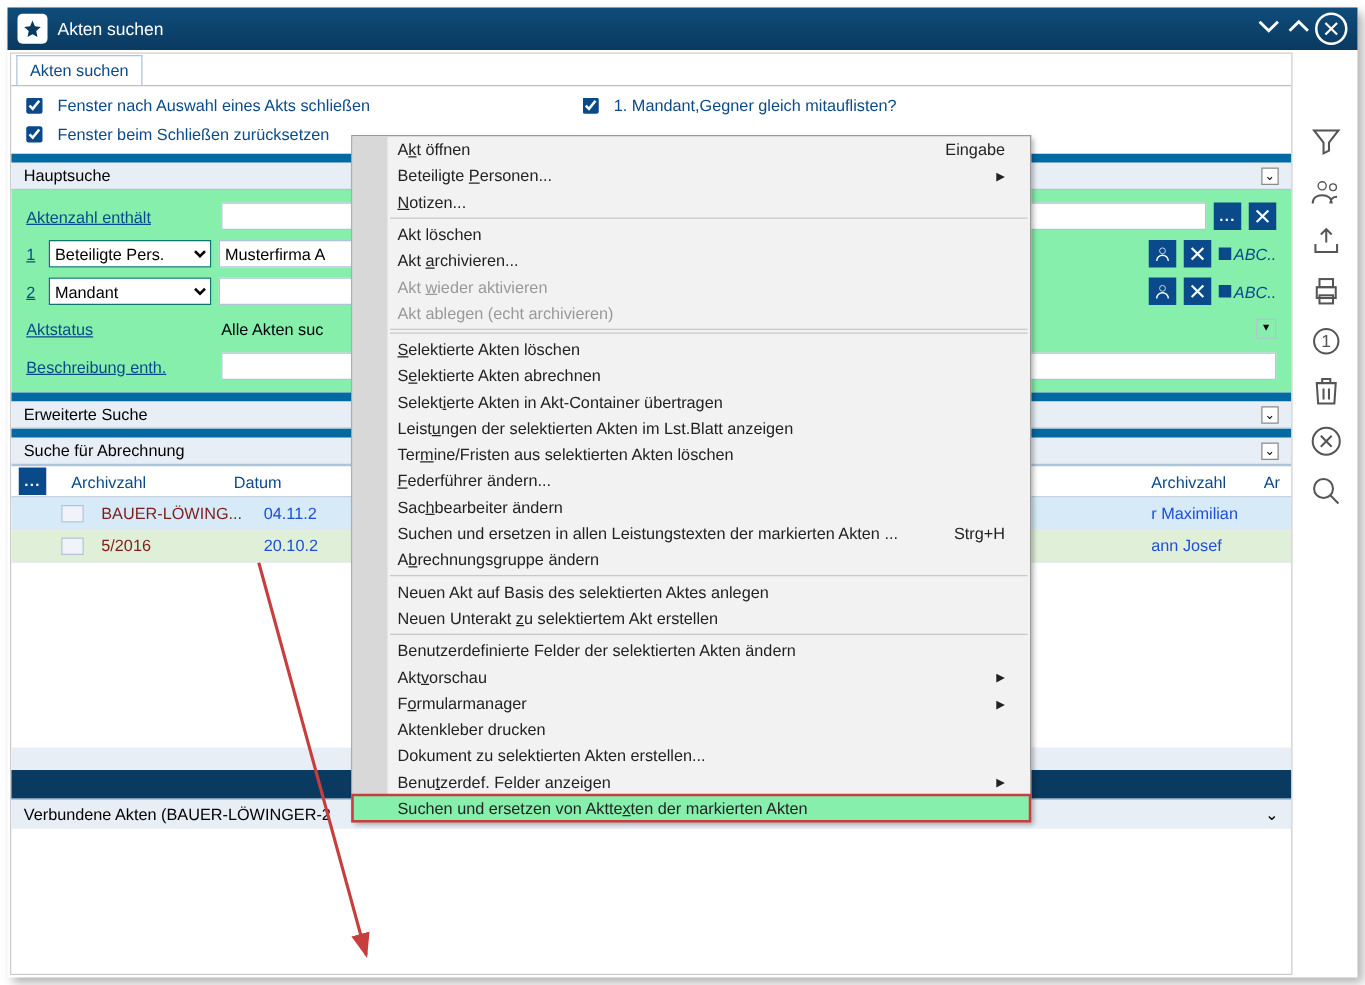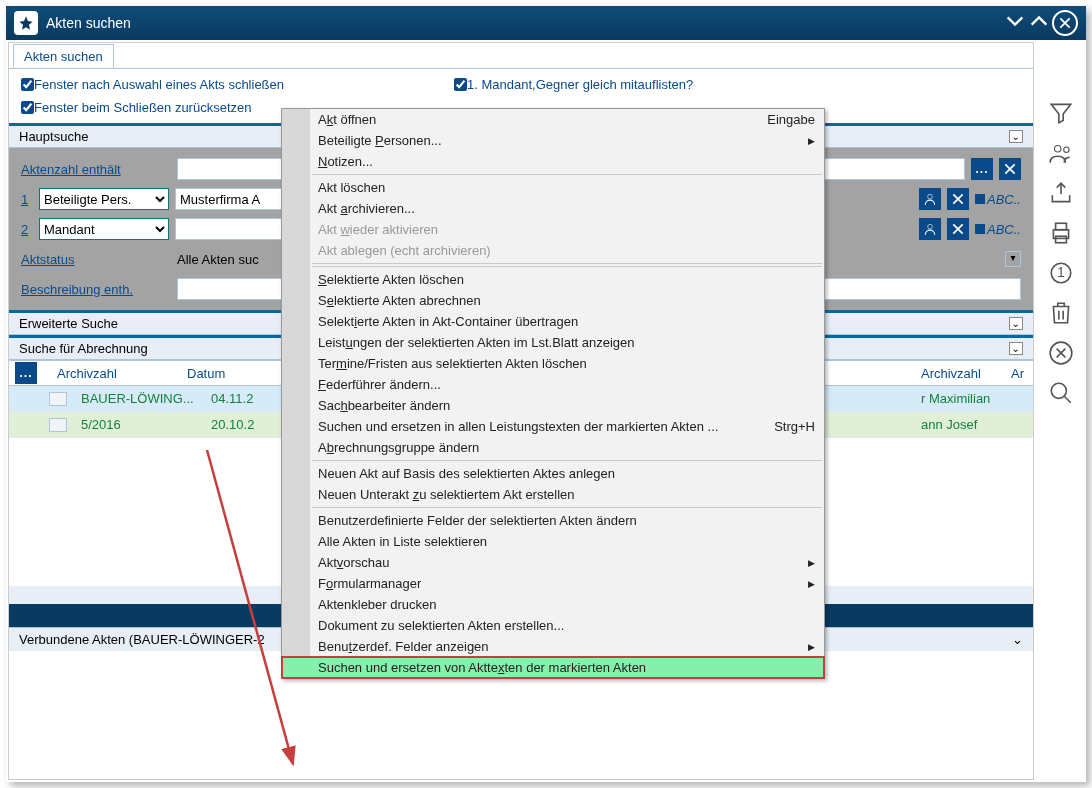--- a/index.html
+++ b/index.html
@@ -10,56 +10,56 @@
 .star svg{fill:#0a3a60}
 .title{flex:1;font-size:14px}
 .winbtns{display:flex;gap:2px}
 .winbtns svg{stroke:#fff;fill:none}
 .winbtns .circ{width:26px;height:26px;border:2px solid #fff;border-radius:50%;display:flex;align-items:center;justify-content:center}
 .body{flex:1;display:flex}
 .main{flex:1;border:1px solid #ccc;margin:2px;display:flex;flex-direction:column;overflow:hidden}
 .tabbar{height:26px;border-bottom:1px solid #b0c4d8;display:flex;align-items:flex-end;background:#fff;padding-left:4px}
 .tab{border:1px solid #b0c4d8;border-bottom:none;padding:4px 10px;background:#fff;color:#0a4a8a;font-size:13px}
 .checks{display:flex;gap:170px;padding:8px 12px;color:#0a4a8a}
-.chk{display:flex;align-items:center;gap:0}
+.chk{display:flex;align-items:center;gap:12px}
 .chk input{accent-color:#0a4a8a}
-.section-hdr{background:#e8eef6;border-top:3px solid #0369a1;border-bottom:1px solid #b0c4d8;padding:3px 10px;display:flex;justify-content:space-between;align-items:center;font-size:13px}
+.section-hdr{background:#e8eef6;border-top:7px solid #0369a1;border-bottom:1px solid #b0c4d8;padding:3px 10px;display:flex;justify-content:space-between;align-items:center;font-size:13px}
 .section-hdr .caret{font-size:10px;border:1px solid #888;padding:0 2px;background:#fff}
-.form{padding:6px 12px;background:#a3a3a3}
+.form{padding:6px 12px;background:#86efac}
 .row{display:flex;align-items:center;height:30px;gap:6px}
 .lbl{width:150px;color:#0a4a8a}
 .lbl a{color:#0a4a8a;text-decoration:underline}
 .num{width:12px;color:#0a4a8a;text-decoration:underline}
 select.combo{width:130px;border:1px solid #0f766e;height:22px;background:#fff}
 input.txt{border:1px solid #b0c4d8;height:22px;padding:0 4px;flex:1;min-width:80px}
 .btn-sq{width:22px;height:22px;background:#0a4a8a;color:#fff;display:flex;align-items:center;justify-content:center;font-size:12px;cursor:pointer}
 .btn-sq.dots{letter-spacing:1px;font-weight:bold}
 .btn-sq svg{stroke:#fff;fill:none}
 .abc{color:#0a4a8a;font-style:italic;display:flex;align-items:center;gap:2px}
 .abc::before{content:"";width:10px;height:10px;background:#0a4a8a;display:inline-block}
 .thead{display:flex;background:#fff;border-top:1px solid #b0c4d8;border-bottom:1px solid #b0c4d8;height:26px;align-items:center;color:#0a4a8a;padding-left:6px}
 .thead .btn-sq{margin-right:12px}
 .th{padding:0 8px}
 .tbody .tr{display:flex;height:26px;align-items:center;padding-left:40px;border-bottom:1px solid #e0e8f0}
 .tr.sel{background:#d6eaf8}
 .tr.alt{background:#e0f0d8}
-.td{padding:0 8px;color:#15803d}
-.td.name{width:130px;color:#15803d}
+.td{padding:0 8px;color:#1d4ed8}
+.td.name{width:130px;color:#7f1d1d}
 .td.date{width:62px}
 .folder{width:18px;height:14px;border:1px solid #b0c4d8;margin-right:6px;background:#f0f4f8}
 .scroll-area{height:200px;overflow:hidden}
 .hbar{height:18px;background:#e8eef6;display:flex;align-items:center}
 .thumb{height:14px;background:#0a4a8a;width:300px;margin-left:400px}
 .linkbar{background:#0a3a60;color:#fff;text-align:center;font-style:italic;padding:4px}
 .bottom{background:#e8eef6;padding:4px 10px;border-top:1px solid #b0c4d8;display:flex;justify-content:space-between;align-items:center}
 .side{width:50px;display:flex;flex-direction:column;align-items:center;gap:14px;padding-top:60px}
 .side svg{stroke:#555;fill:none;width:26px;height:26px}
 .ctxmenu{position:absolute;left:275px;top:102px;width:544px;background:#f2f2f2;border:1px solid #999;box-shadow:2px 2px 4px rgba(0,0,0,.3);z-index:50}
 .ctxmenu .strip{position:absolute;left:0;top:0;bottom:0;width:28px;background:#d8d8d8}
-.mi{padding:3px 9px 3px 36px;position:relative;display:flex;justify-content:space-between;align-items:center;font-size:13px;color:#222;height:21px}
+.mi{padding:3px 20px 3px 36px;position:relative;display:flex;justify-content:space-between;align-items:center;font-size:13px;color:#222;height:21px}
 .mi.dis{color:#999}
 .mi.sep{height:1px;padding:0;margin:2px 2px 2px 30px;background:#c8c8c8}
 .mi .arrow{font-size:9px}
 .mi.hl{background:#86efac;outline:2px solid #c73e3e;outline-offset:-1px}
 .mi u{text-decoration:underline}
 .red-arrow{position:absolute;left:195px;top:444px;z-index:60;pointer-events:none}
 </style>
 </head>
 <body>
 
@@ -312,23 +312,20 @@
         <span>Neuen Akt auf Basis des selektierten Aktes anlegen</span>
       </div>
     <div class="mi">
         <span>Neuen Unterakt <u>z</u>u selektiertem Akt erstellen</span>
       </div>
     <div class="mi sep"></div>
     <div class="mi">
         <span>Benutzerdefinierte Felder der selektierten Akten ändern</span>
       </div>
     <div class="mi">
-        <span>Alle Akten in Liste selektieren</span>
-      </div>
-    <div class="mi">
         <span>Akt<u>v</u>orschau</span>
         <span class="arrow">▶</span>
       </div>
     <div class="mi">
         <span>F<u>o</u>rmularmanager</span>
         <span class="arrow">▶</span>
       </div>
     <div class="mi">
         <span>Aktenkleber drucken</span>
       </div>

